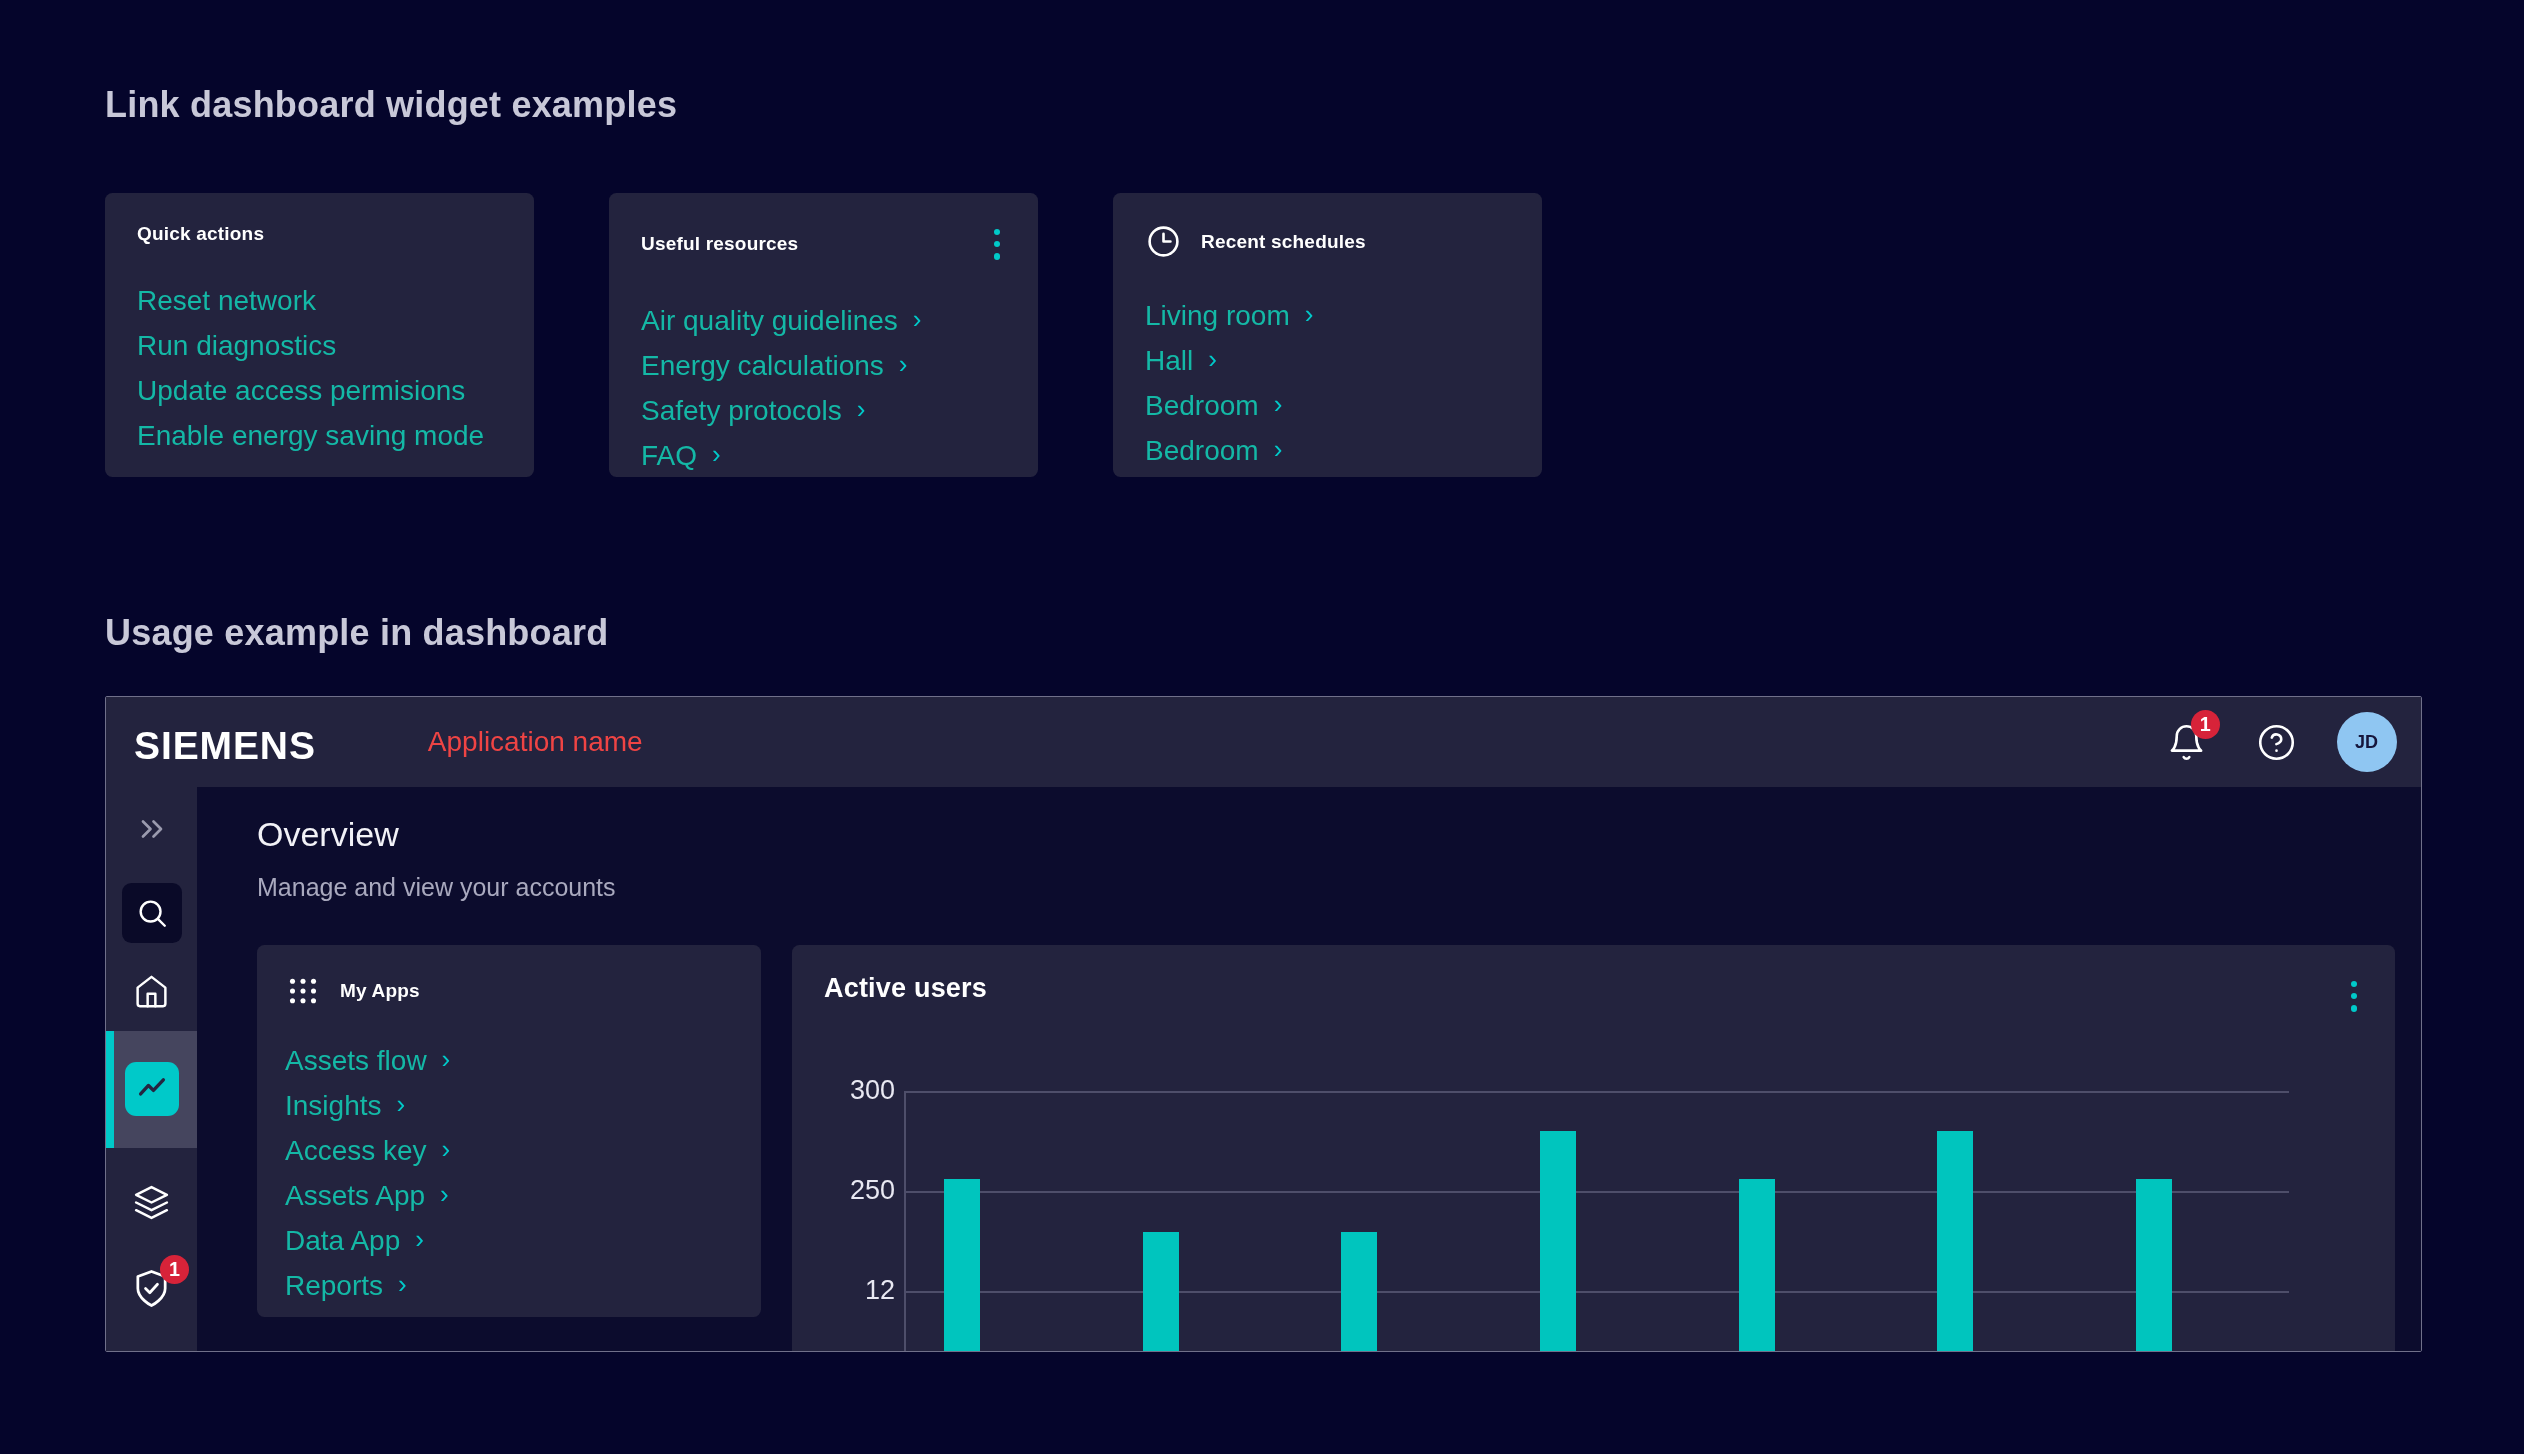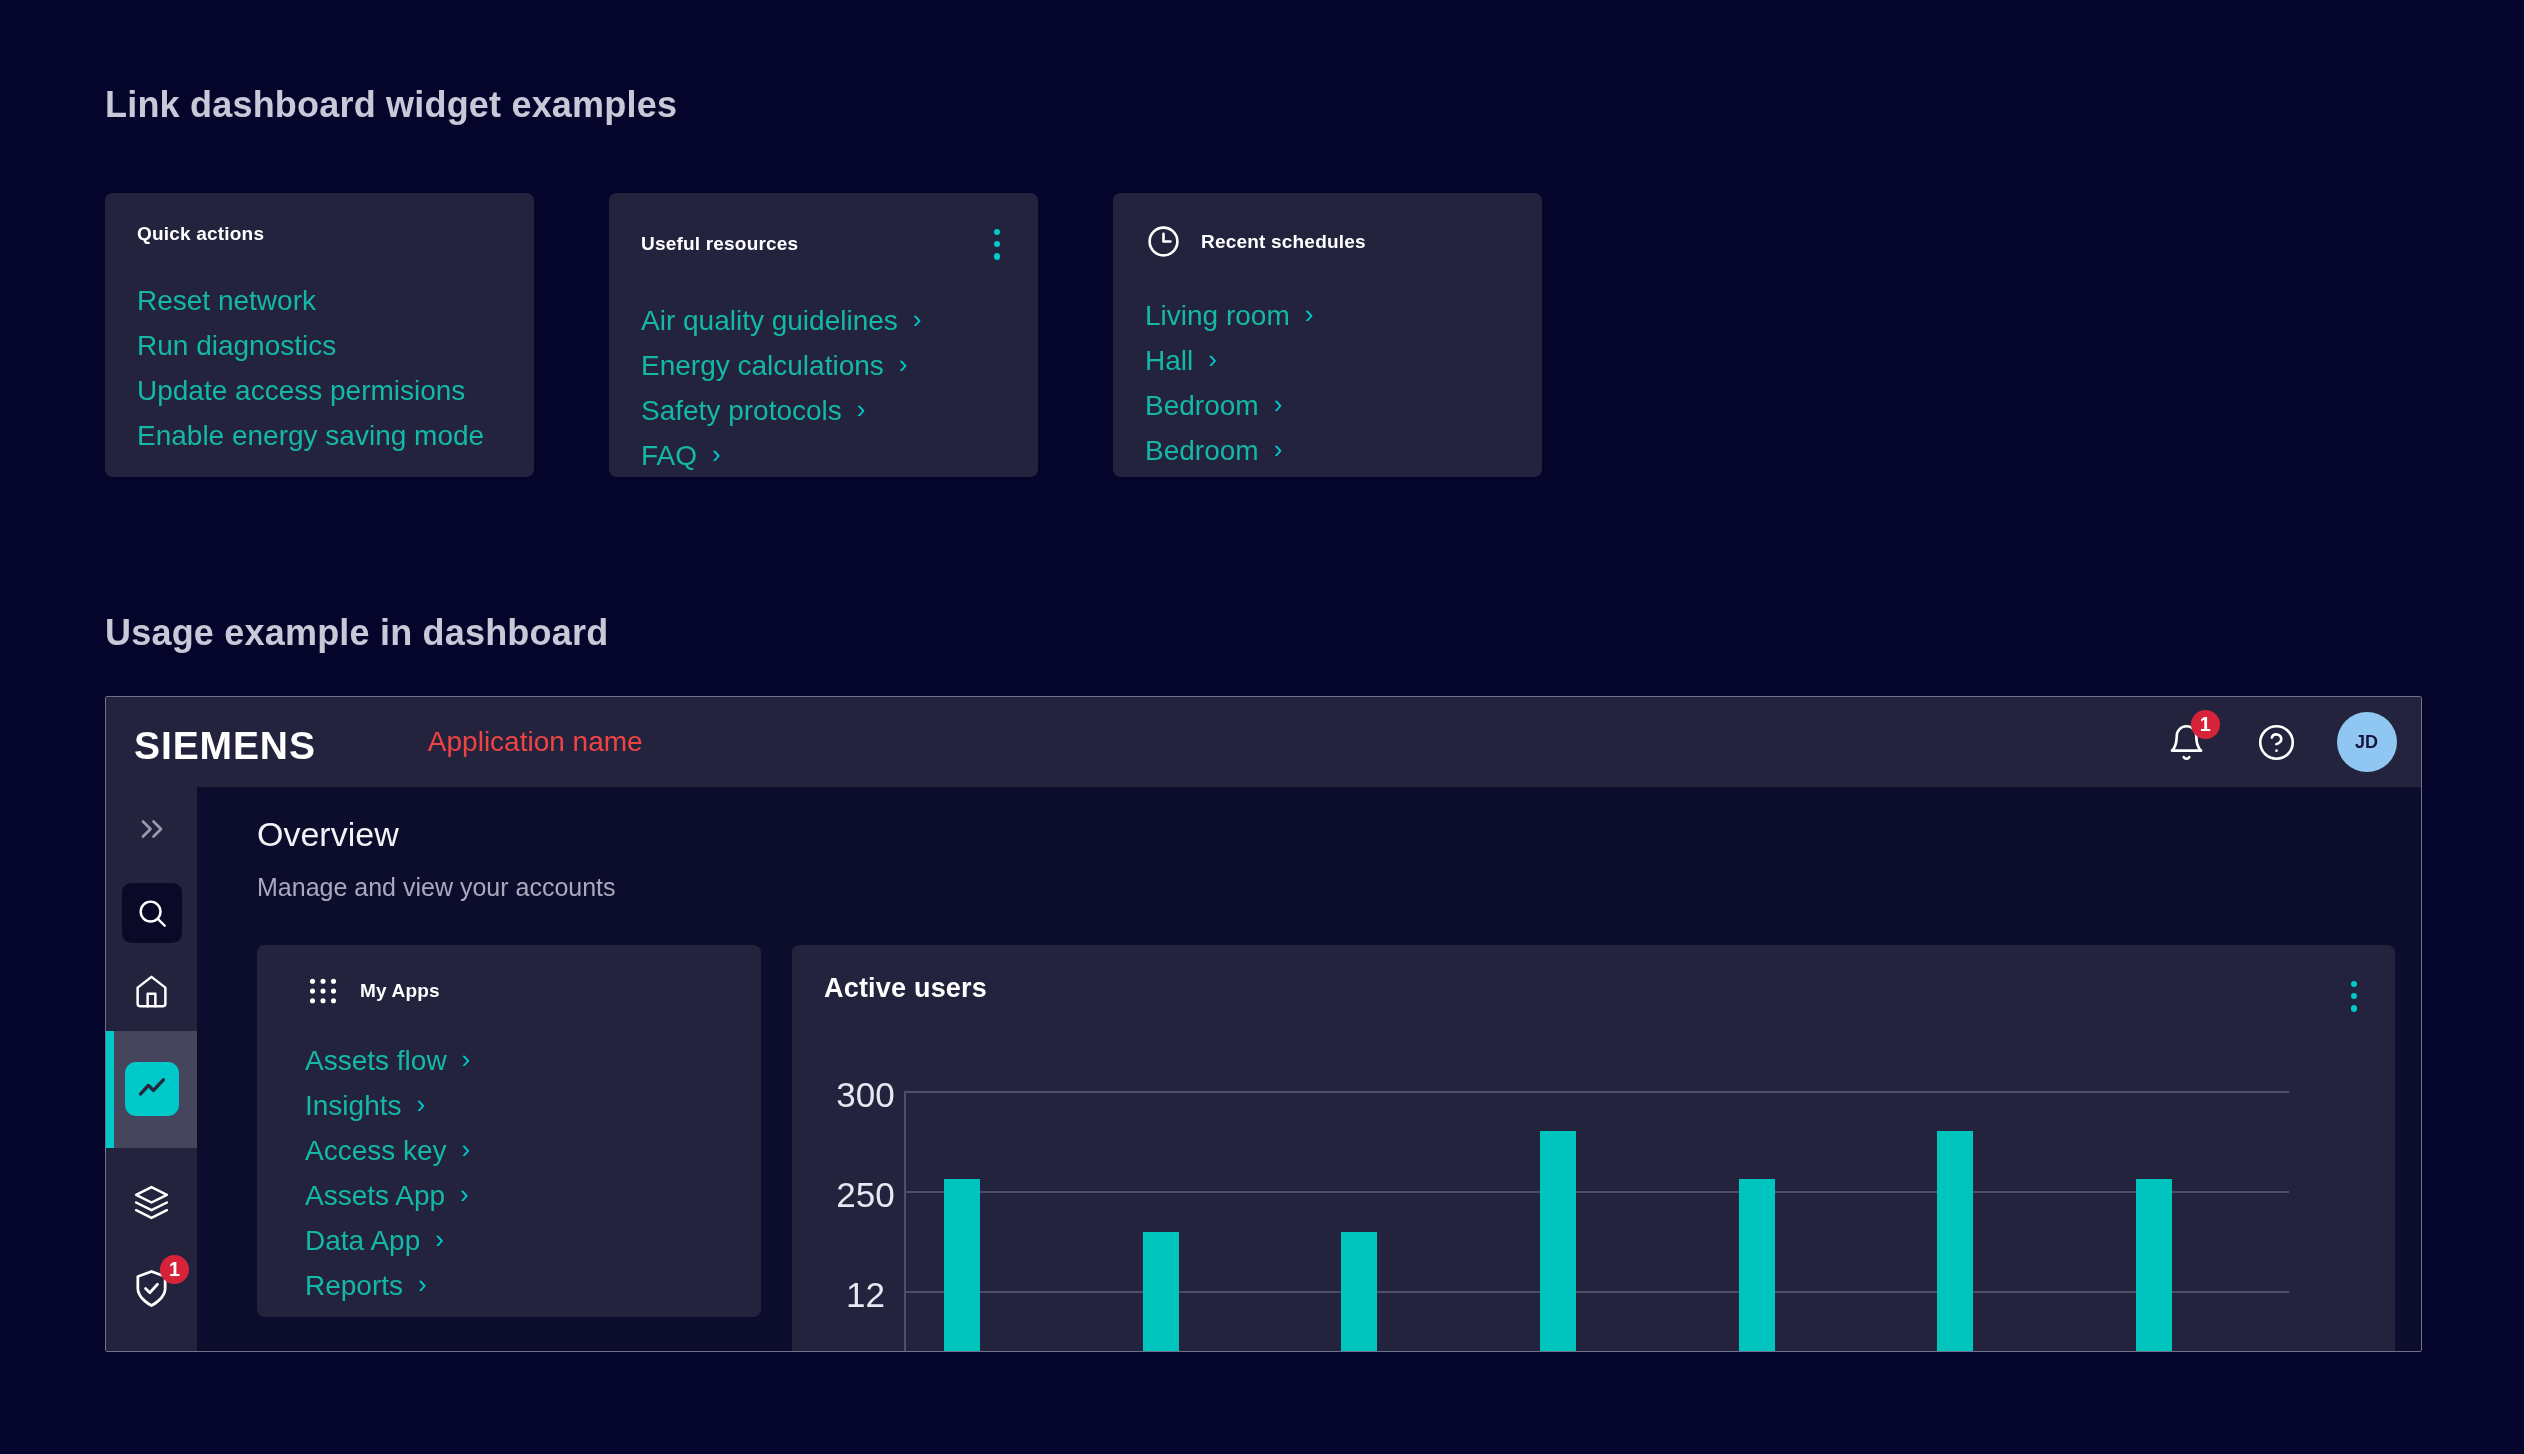--- a/index.html
+++ b/index.html
@@ -46,29 +46,29 @@
   .active-tile{width:54px;height:54px;border-radius:11.2px;background:#00C9C9;display:flex;align-items:center;justify-content:center;}
   .layers-item{margin-top:36px;}
   .shield-item{margin-top:47px;}
   .shield-item .badge{top:-13px;right:-17px;}
 
   .content{flex:1;background:#0C0C2D;padding:28px 0 0 60px;box-sizing:border-box;min-width:0;}
   .content-title{margin:0;font-size:34px;font-weight:400;color:#F2F2F7;}
   .content-sub{margin:19px 0 0 0;font-size:25px;color:#A9A9BE;}
   .dash-row{display:flex;gap:31px;margin-top:43px;align-items:flex-start;}
 
-  .myapps{width:504px;height:372px;padding:28px 48px;}
+  .myapps{width:504px;height:372px;padding:28px 28px;}
   .myapps .link-list{margin-top:37px;}
   .myapps .card-link{height:29px;}
 
   .chart-card{position:relative;width:1603px;height:581px;padding:28px 32px;}
   .chart-card .card-title{font-size:27px;}
   .chart-card .kebab{position:absolute;right:32px;top:30px;margin-left:0;}
   .plot{position:absolute;left:0;top:0;right:0;bottom:0;}
-  .ytick{position:absolute;left:36px;width:75px;text-align:center;font-size:35px;color:#E8E8F2;}
+  .ytick{position:absolute;left:28px;width:75px;text-align:right;font-size:27px;color:#E8E8F2;}
   .gridline{position:absolute;height:1.9px;background:#4E4E6A;}
   .vaxis{position:absolute;width:1.9px;bottom:0;background:#4E4E6A;}
   .bar{position:absolute;bottom:0;}
 
   svg{display:block;}
 </style>
 </head>
 <body>
 
 <div class="page">

